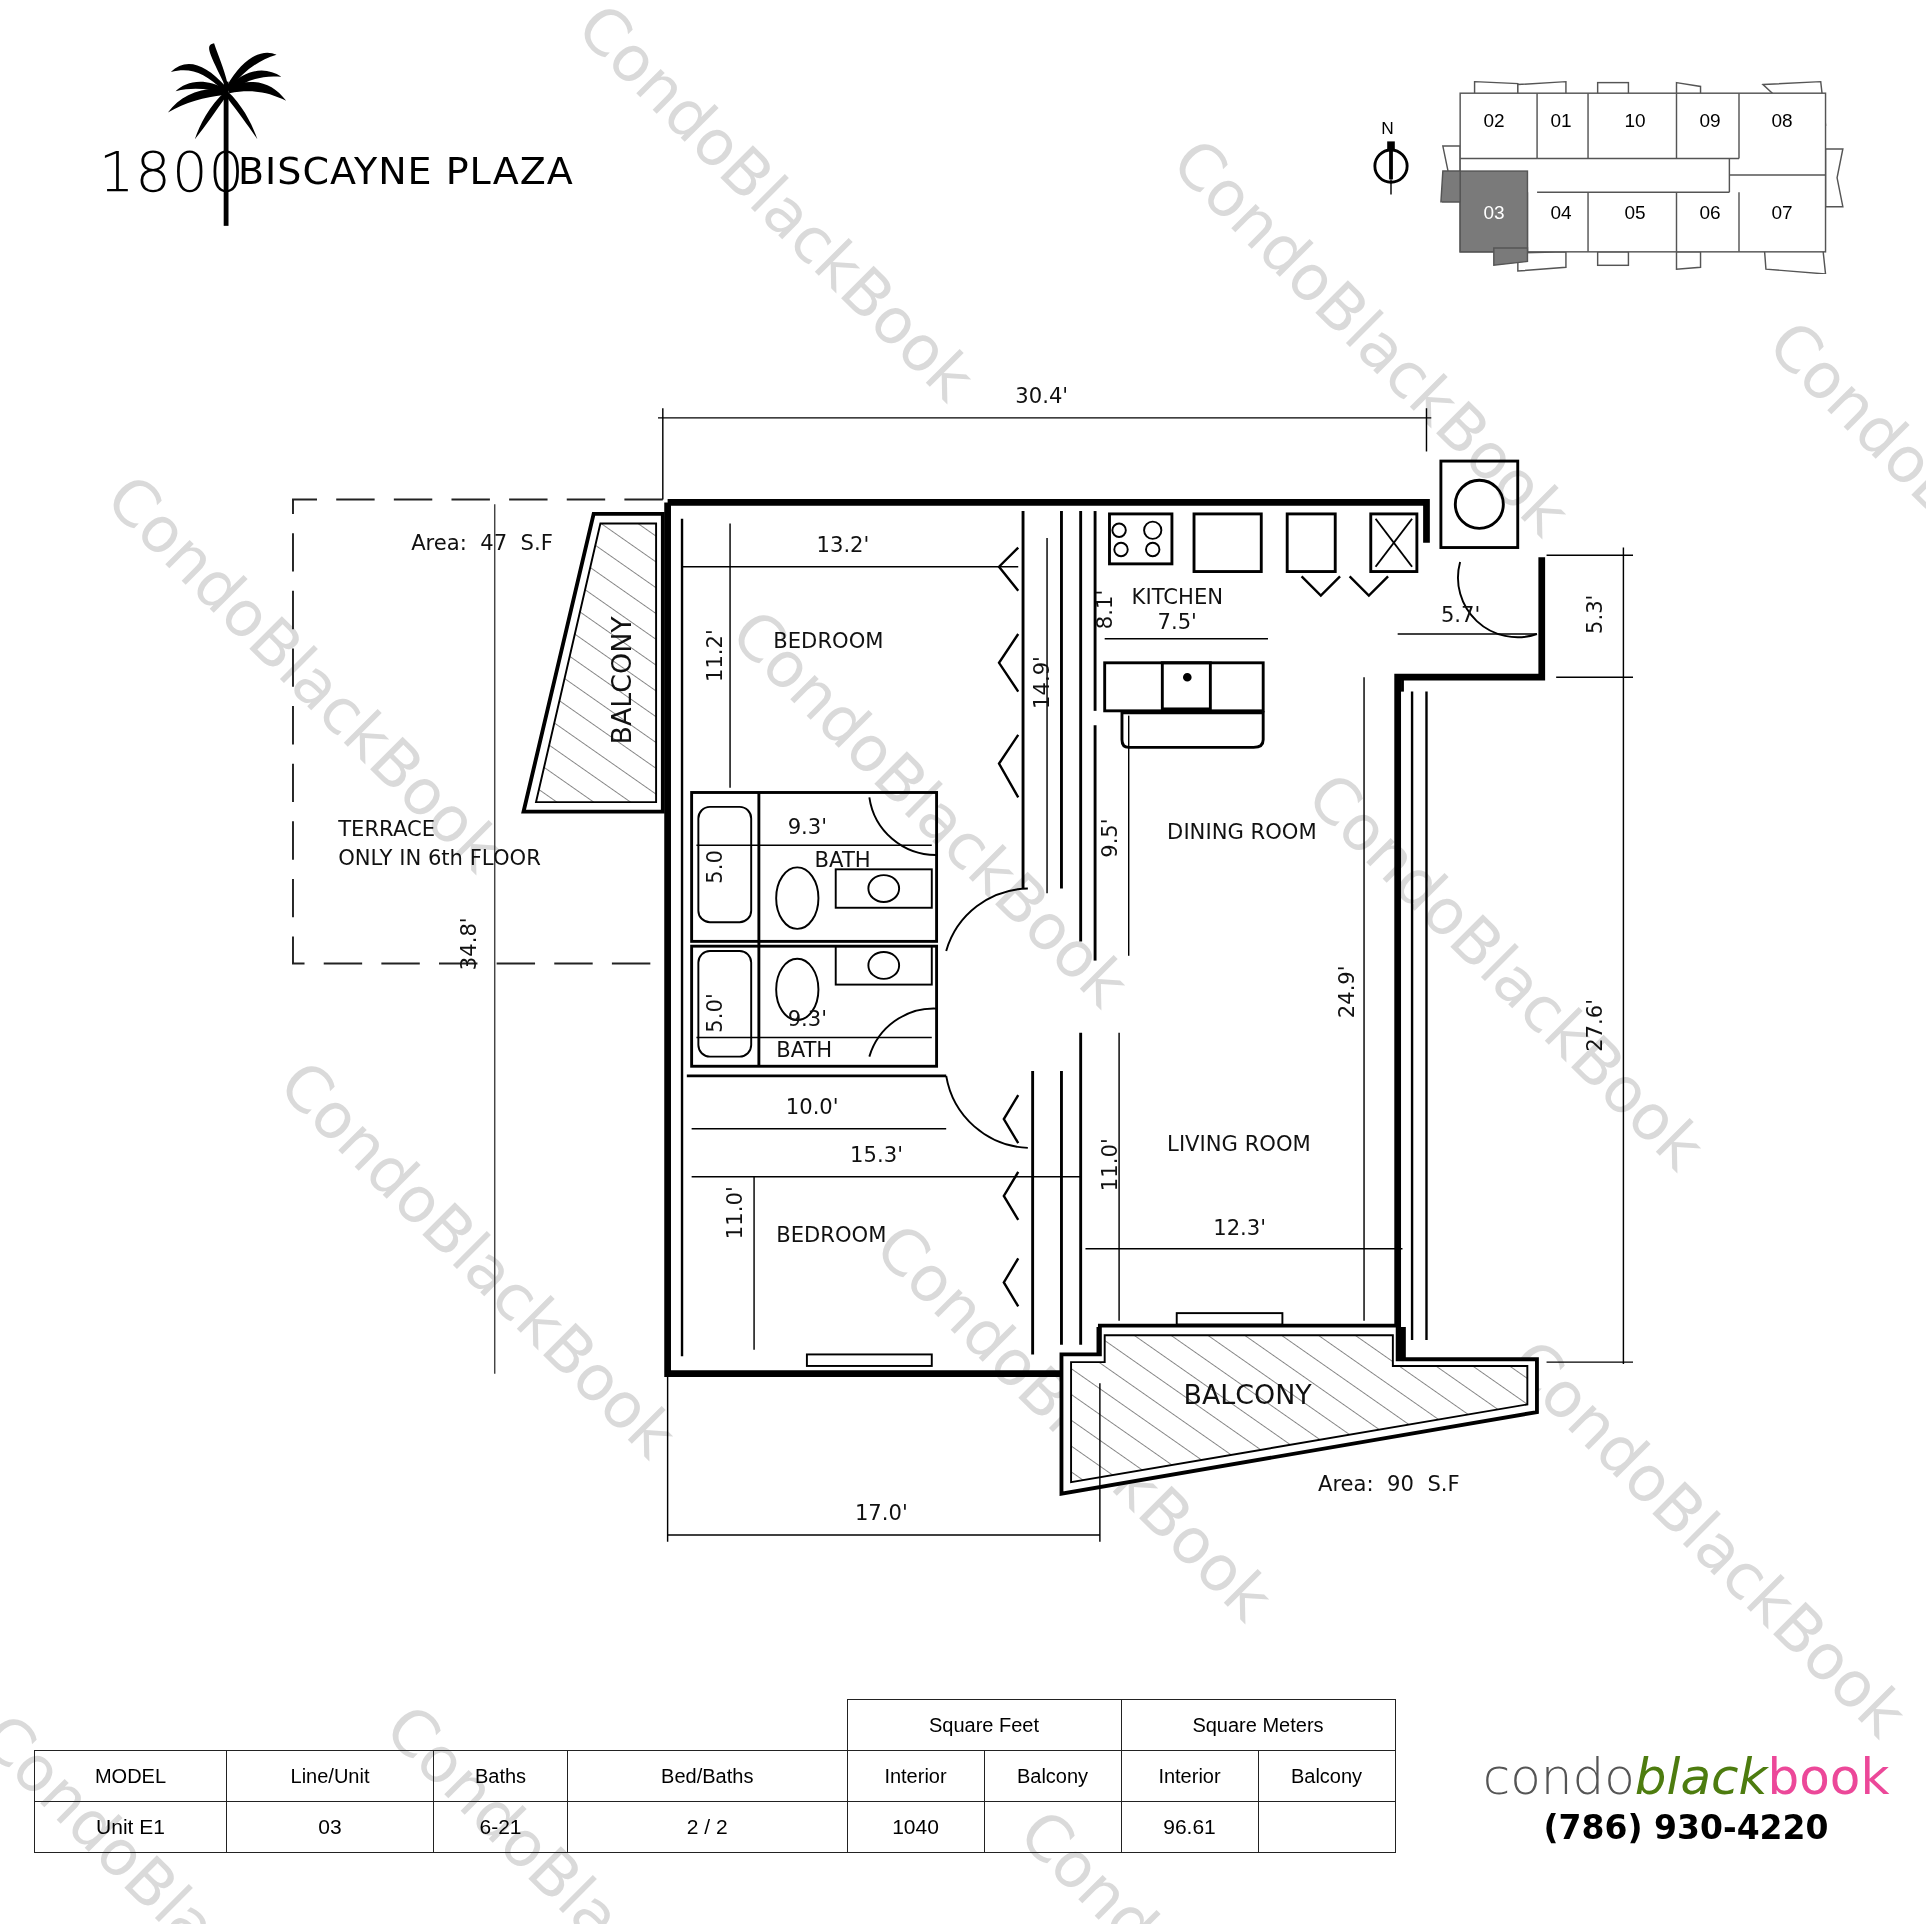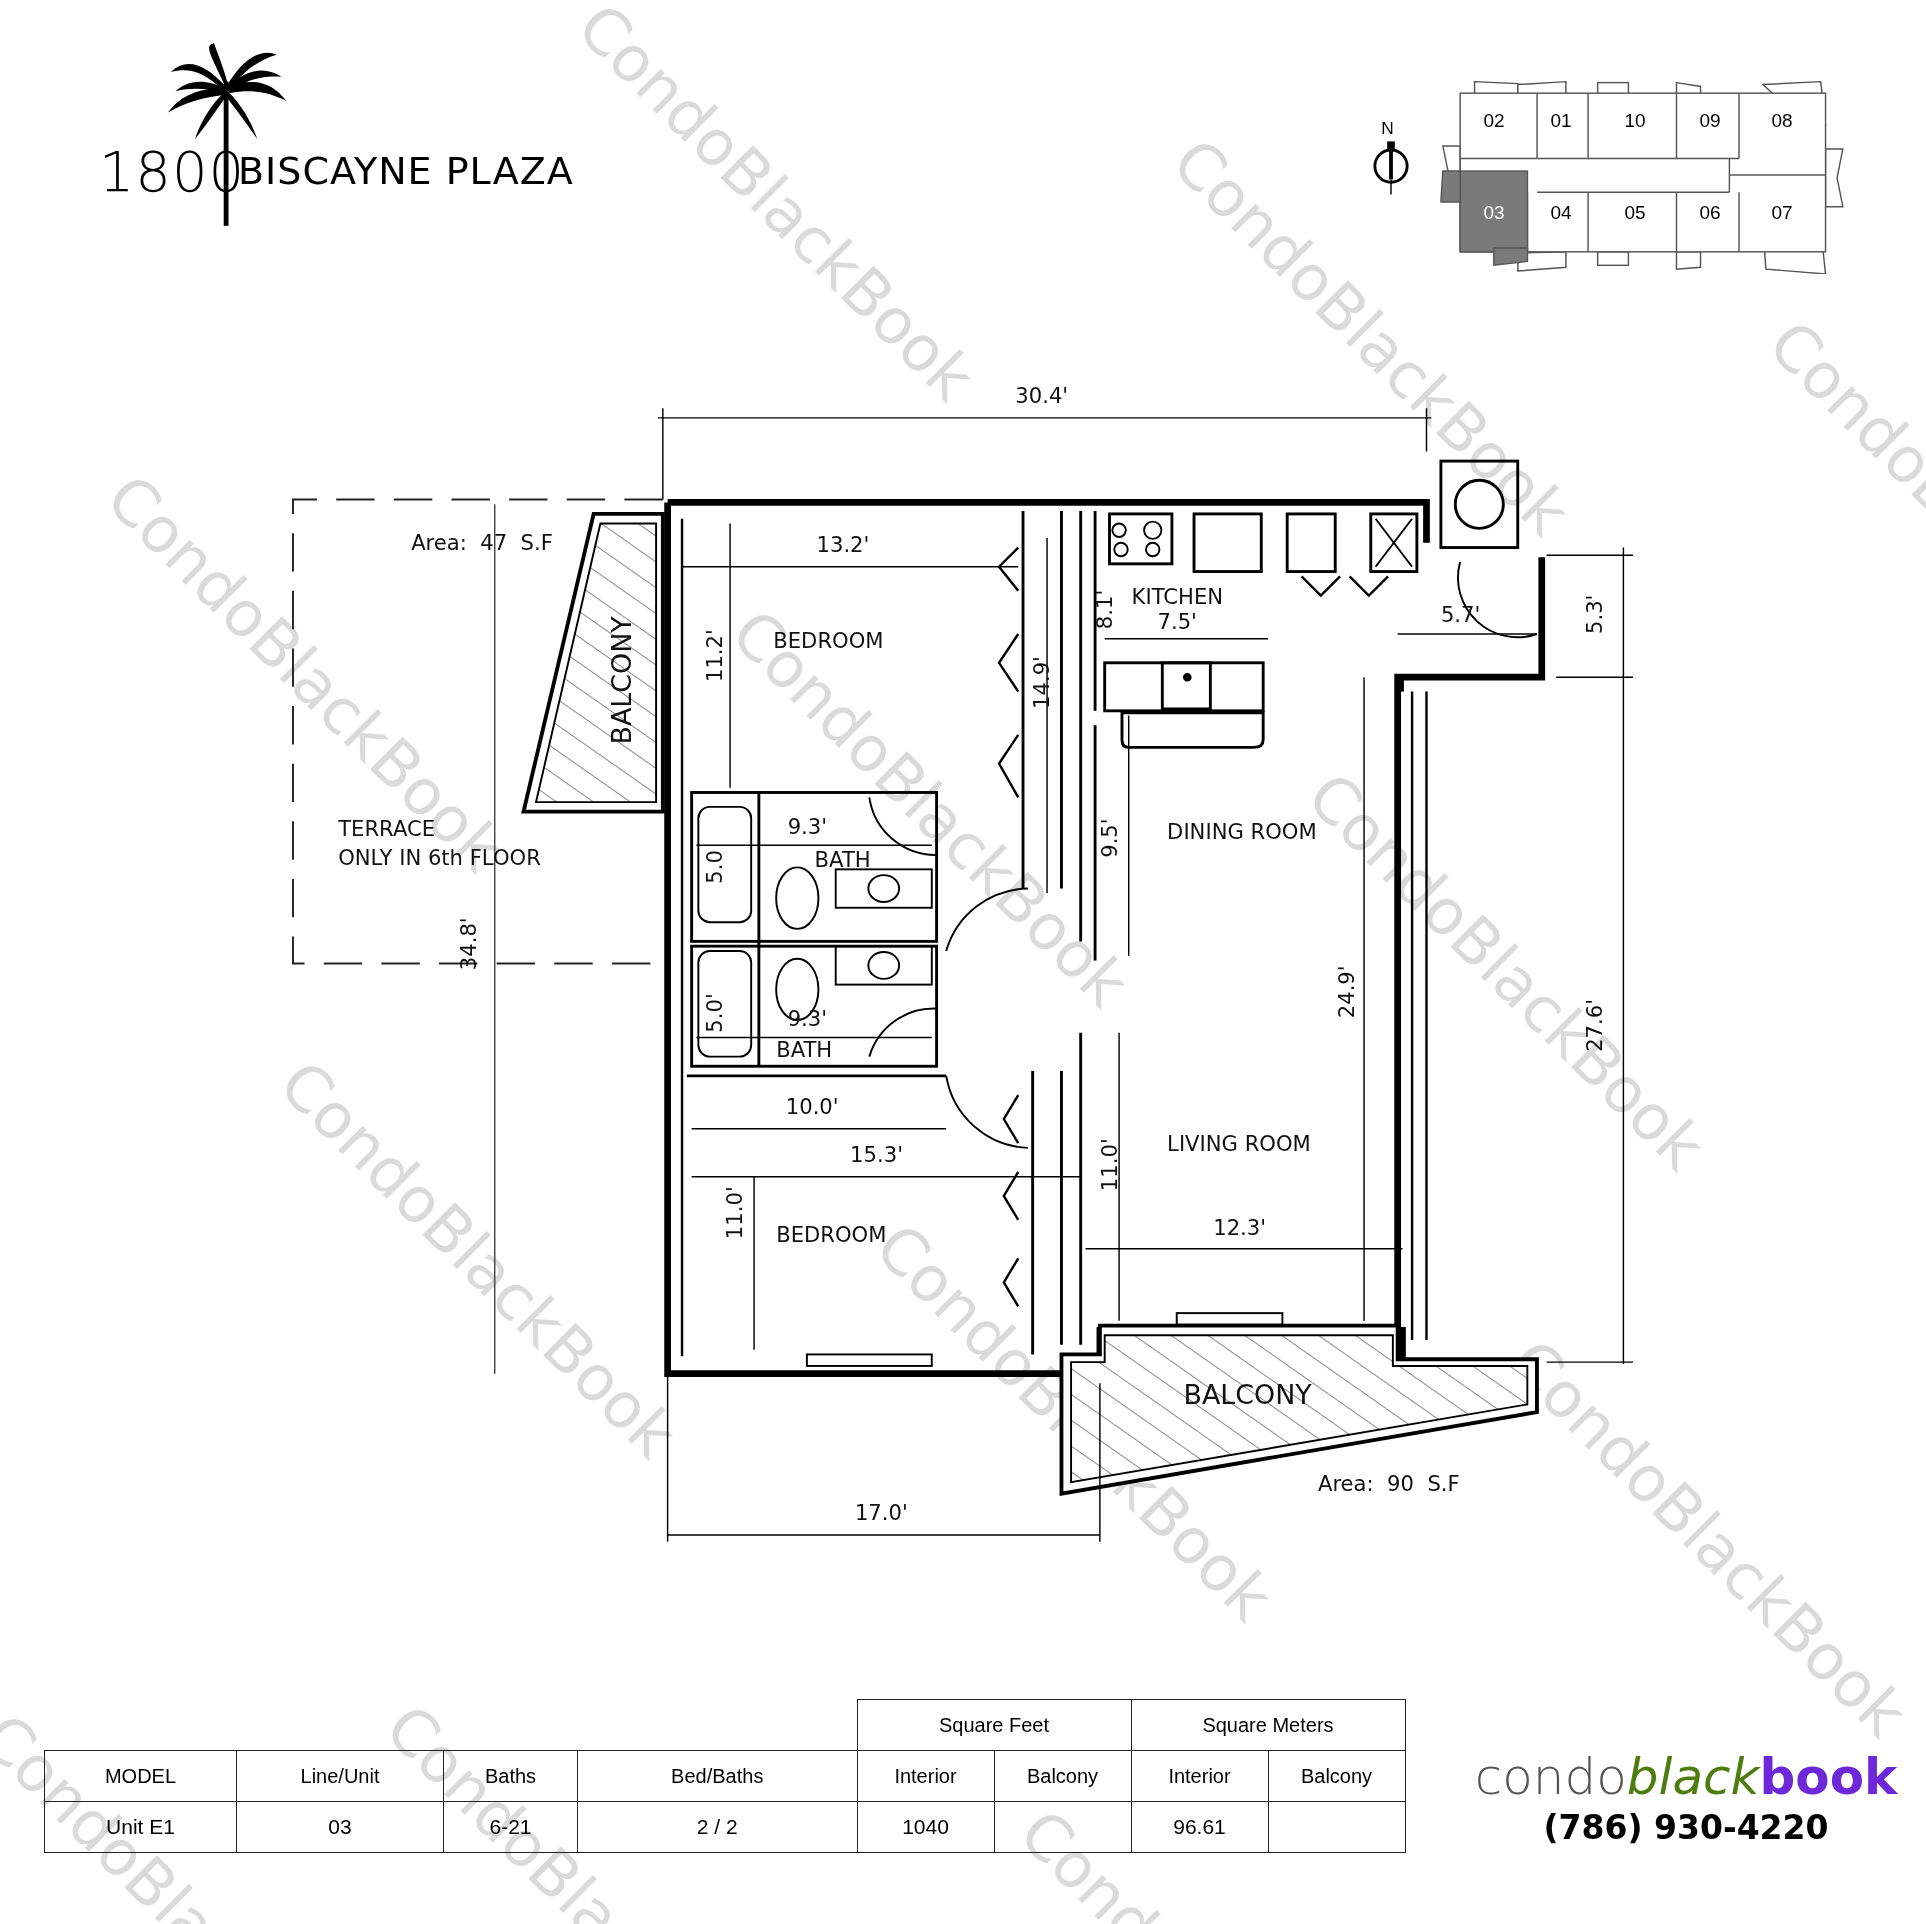--- a/index.html
+++ b/index.html
@@ -11,31 +11,31 @@
   #logo .name { position:absolute; left:147px; top:106px; font-family:"DejaVu Sans", sans-serif; font-size:38px; letter-spacing:1px;text-align:center; }
   
   #keyplan { left:1364px; top:72px; width:500px; height:202px; }
   #keyplan .n-label { position:absolute; left:17.3px; top:46px; font-size:17.3px; }
   #keyplan .cell { position:absolute; font-size:19px; text-align:center; }
   
   #plan { left:0; top:0; width:1926px; height:1633px; }
   .lbl { font-family:"DejaVu Sans", sans-serif; font-size:22px; fill:#111; }
   .dim { font-family:"DejaVu Sans", sans-serif; font-size:22px; fill:#111; }
   
-  #spec { left:44px; top:1699px; }
+  #spec { left:34px; top:1699px; }
   table.spec { border-collapse:collapse; font-size:20px; }
   table.spec td { border:1.9px solid #222; text-align:center; height:50px; padding:0; }
   table.spec td.blank { border:none; }
   table.spec tr.vals td { font-size:21px; }
   
   #brand { left:1470px; top:1750px; width:432px; text-align:center; }
   #brand .logo-text { font-family:"DejaVu Sans", sans-serif; font-size:50px; letter-spacing:0px; line-height:54px; }
   #brand .c1 { color:#555; font-weight:300; }
   #brand .c2 { color:#4d7c0f; font-weight:400;font-style:italic; }
-  #brand .c3 { color:#6d28d9; font-weight:700; }
+  #brand .c3 { color:#ec4899; font-weight:400; }
   #brand .phone { font-family:"DejaVu Sans", sans-serif; font-weight:bold; font-size:33px; margin-top:3.8px; }
   
   .wm { position:absolute; font-family:"DejaVu Sans", sans-serif; font-size:63px; color:rgba(150,150,150,0.35); transform-origin:0 0; transform:rotate(45deg); white-space:nowrap; pointer-events:none; }
 </style>
 </head>
 <body>
 
 <div class="wm" style="left:615px; top:-9.6px;">CondoBlackBook</div>
 <div class="wm" style="left:1210px; top:125px;">CondoBlackBook</div>
 <div class="wm" style="left:144px; top:461px;">CondoBlackBook</div>

